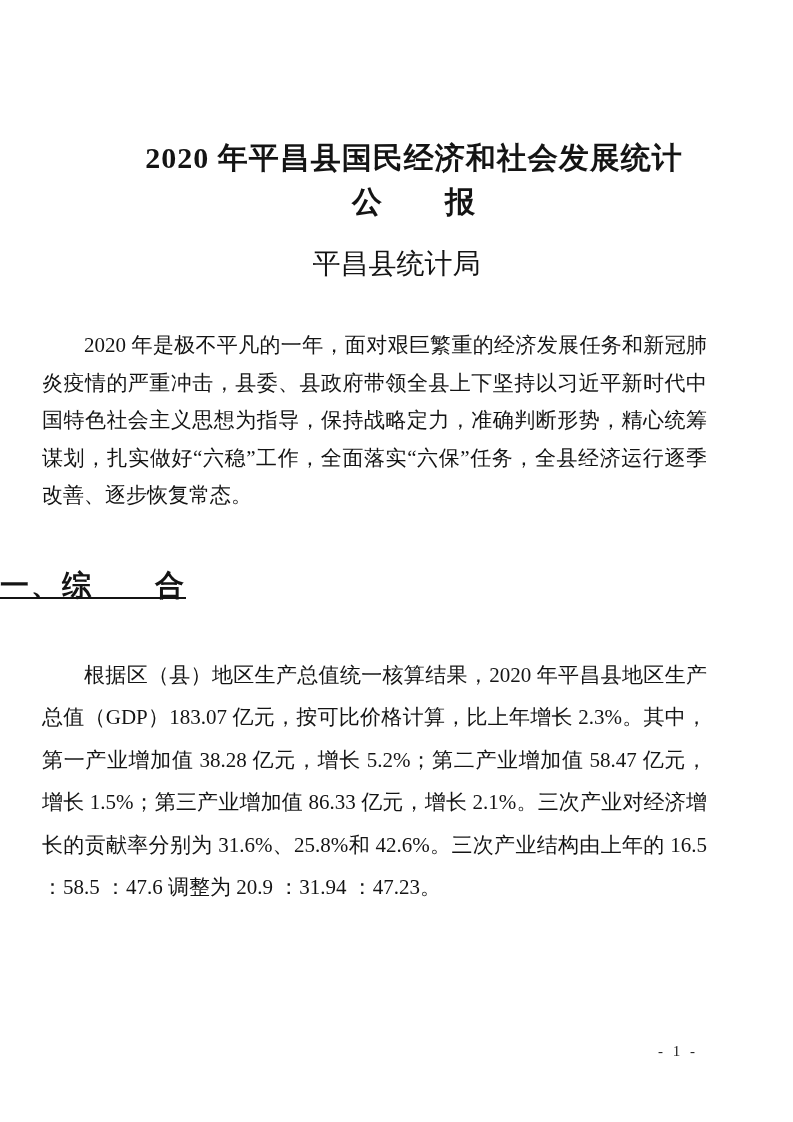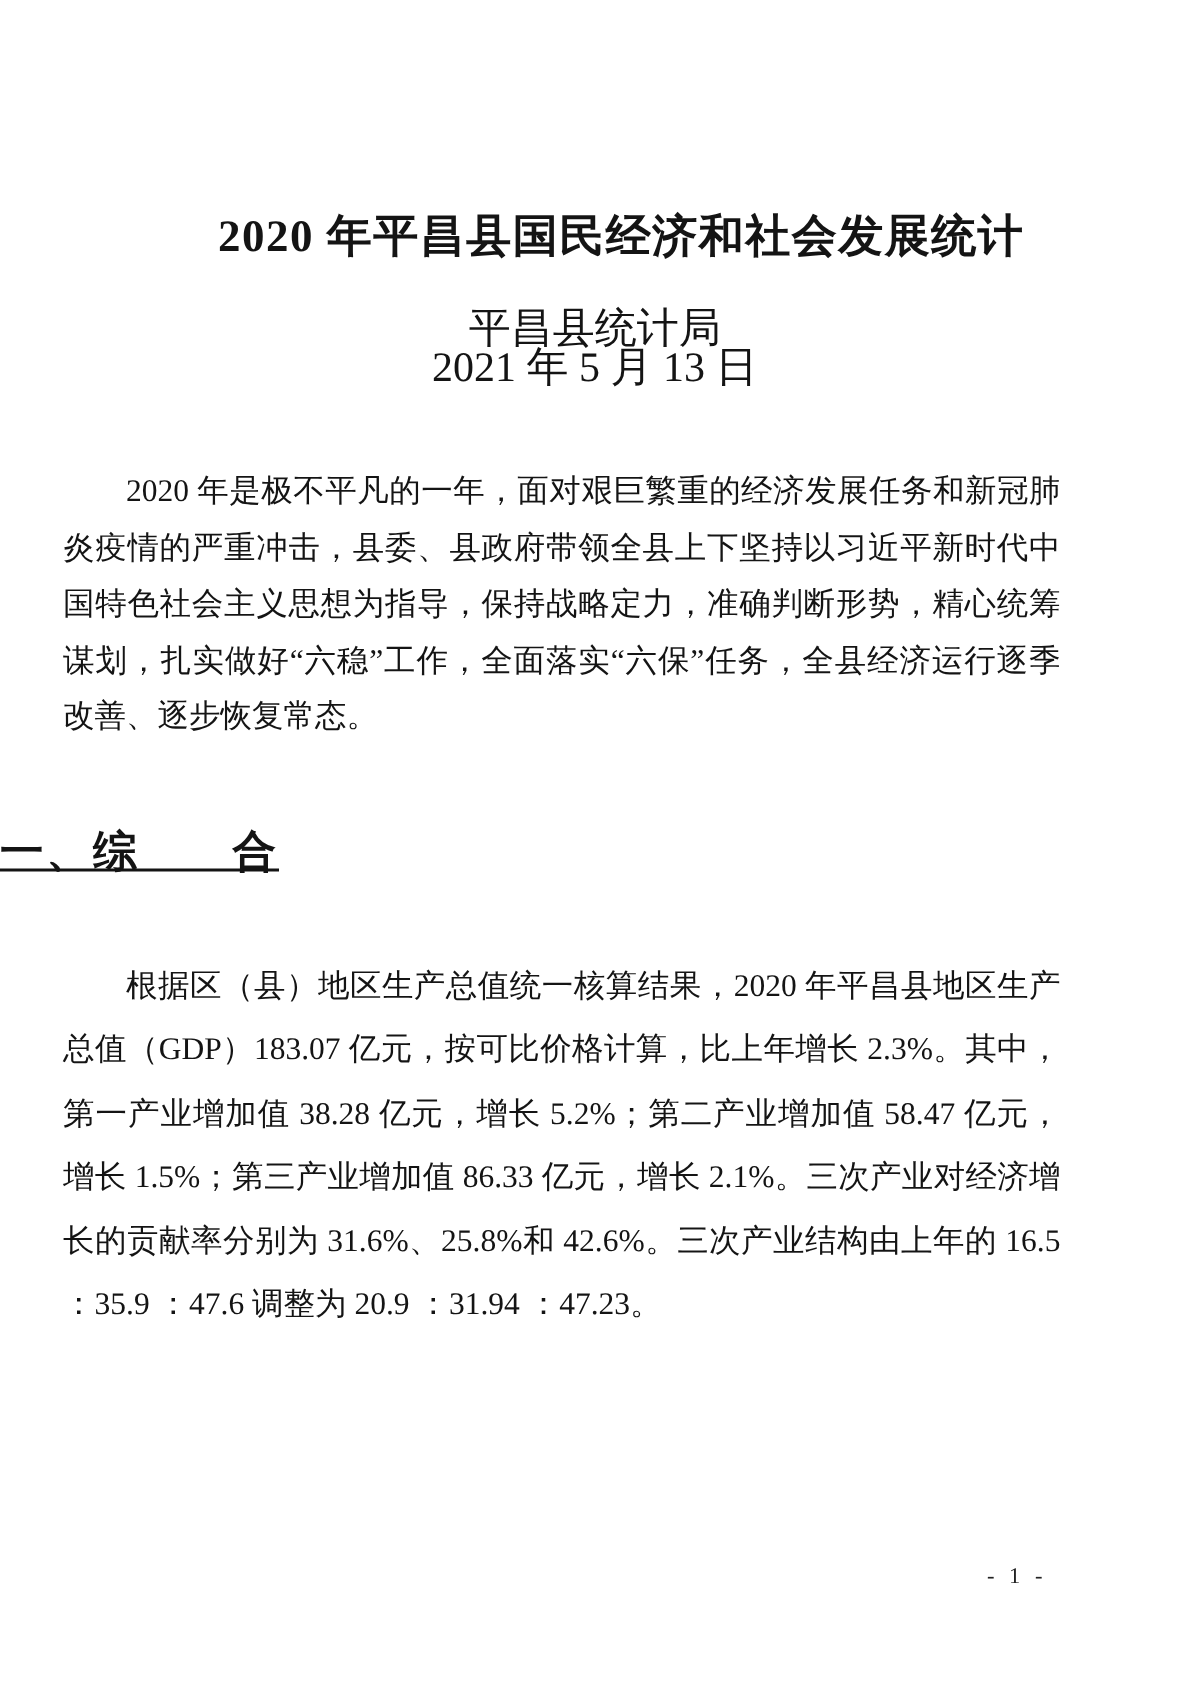--- a/index.html
+++ b/index.html
@@ -77,28 +77,28 @@
     white-space: pre;
   }
 </style>
 </head>
 <body>
 
 <div class="page">
 
   <h1 class="doc-title">
     <span class="title-line">2020 年平昌县国民经济和社会发展统计</span>
+    <span class="title-line">公　　报</span>
   </h1>
 
   <div class="byline">
     <div class="line">平昌县统计局</div>
-    <div class="line">2021 年 5 月 13 日</div>
   </div>
 
   <p class="para para-intro">2020 年是极不平凡的一年，面对艰巨繁重的经济发展任务和新冠肺炎疫情的严重冲击，县委、县政府带领全县上下坚持以习近平新时代中国特色社会主义思想为指导，保持战略定力，准确判断形势，精心统筹谋划，扎实做好“六稳”工作，全面落实“六保”任务，全县经济运行逐季改善、逐步恢复常态。</p>
 
   <h2 class="section-heading">一、综　　合</h2>
 
-  <p class="para para-body">根据区（县）地区生产总值统一核算结果，2020 年平昌县地区生产总值（GDP）183.07 亿元，按可比价格计算，比上年增长 2.3%。其中，第一产业增加值 38.28 亿元，增长 5.2%；第二产业增加值 58.47 亿元，增长 1.5%；第三产业增加值 86.33 亿元，增长 2.1%。三次产业对经济增长的贡献率分别为 31.6%、25.8%和 42.6%。三次产业结构由上年的 16.5 ：35.9 ：47.6 调整为 20.9 ：31.94 ：47.23。</p>
+  <p class="para para-body">根据区（县）地区生产总值统一核算结果，2020 年平昌县地区生产总值（GDP）183.07 亿元，按可比价格计算，比上年增长 2.3%。其中，第一产业增加值 38.28 亿元，增长 5.2%；第二产业增加值 58.47 亿元，增长 1.5%；第三产业增加值 86.33 亿元，增长 2.1%。三次产业对经济增长的贡献率分别为 31.6%、25.8%和 42.6%。三次产业结构由上年的 16.5 ：58.5 ：47.6 调整为 20.9 ：31.94 ：47.23。</p>
 
   <div class="page-number">- 1 -</div>
 
 </div>
 
 </body></html>

